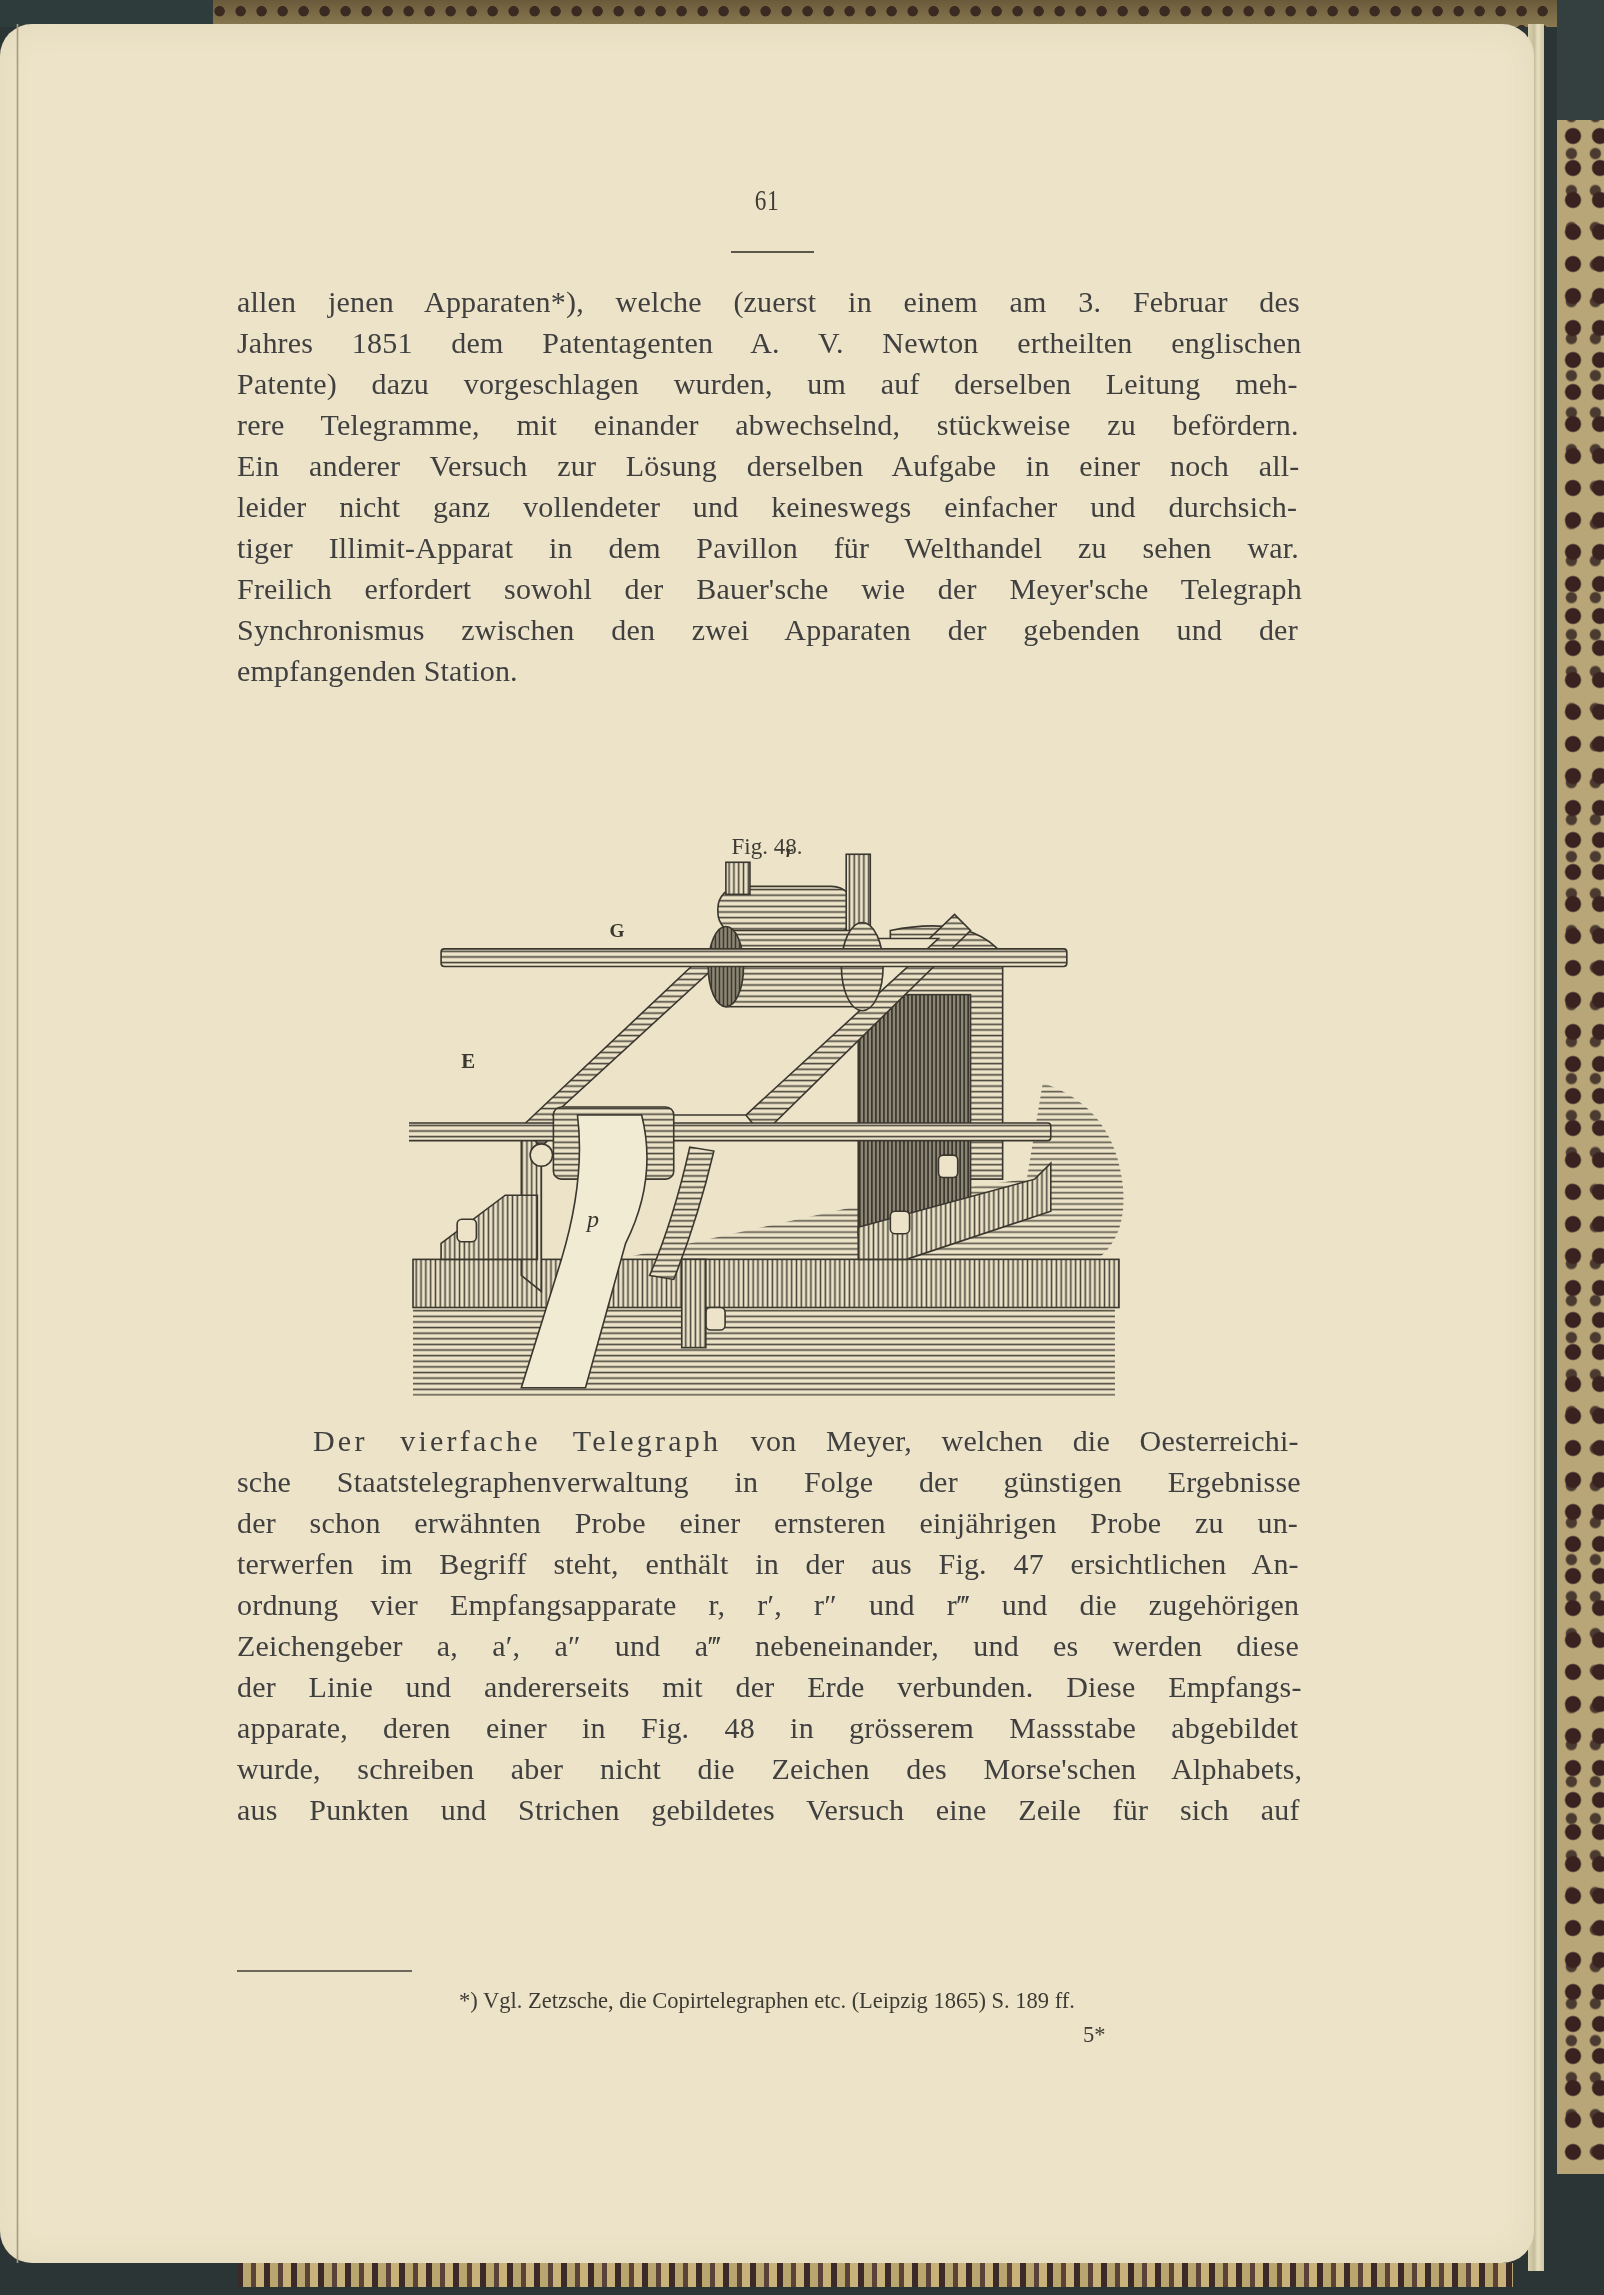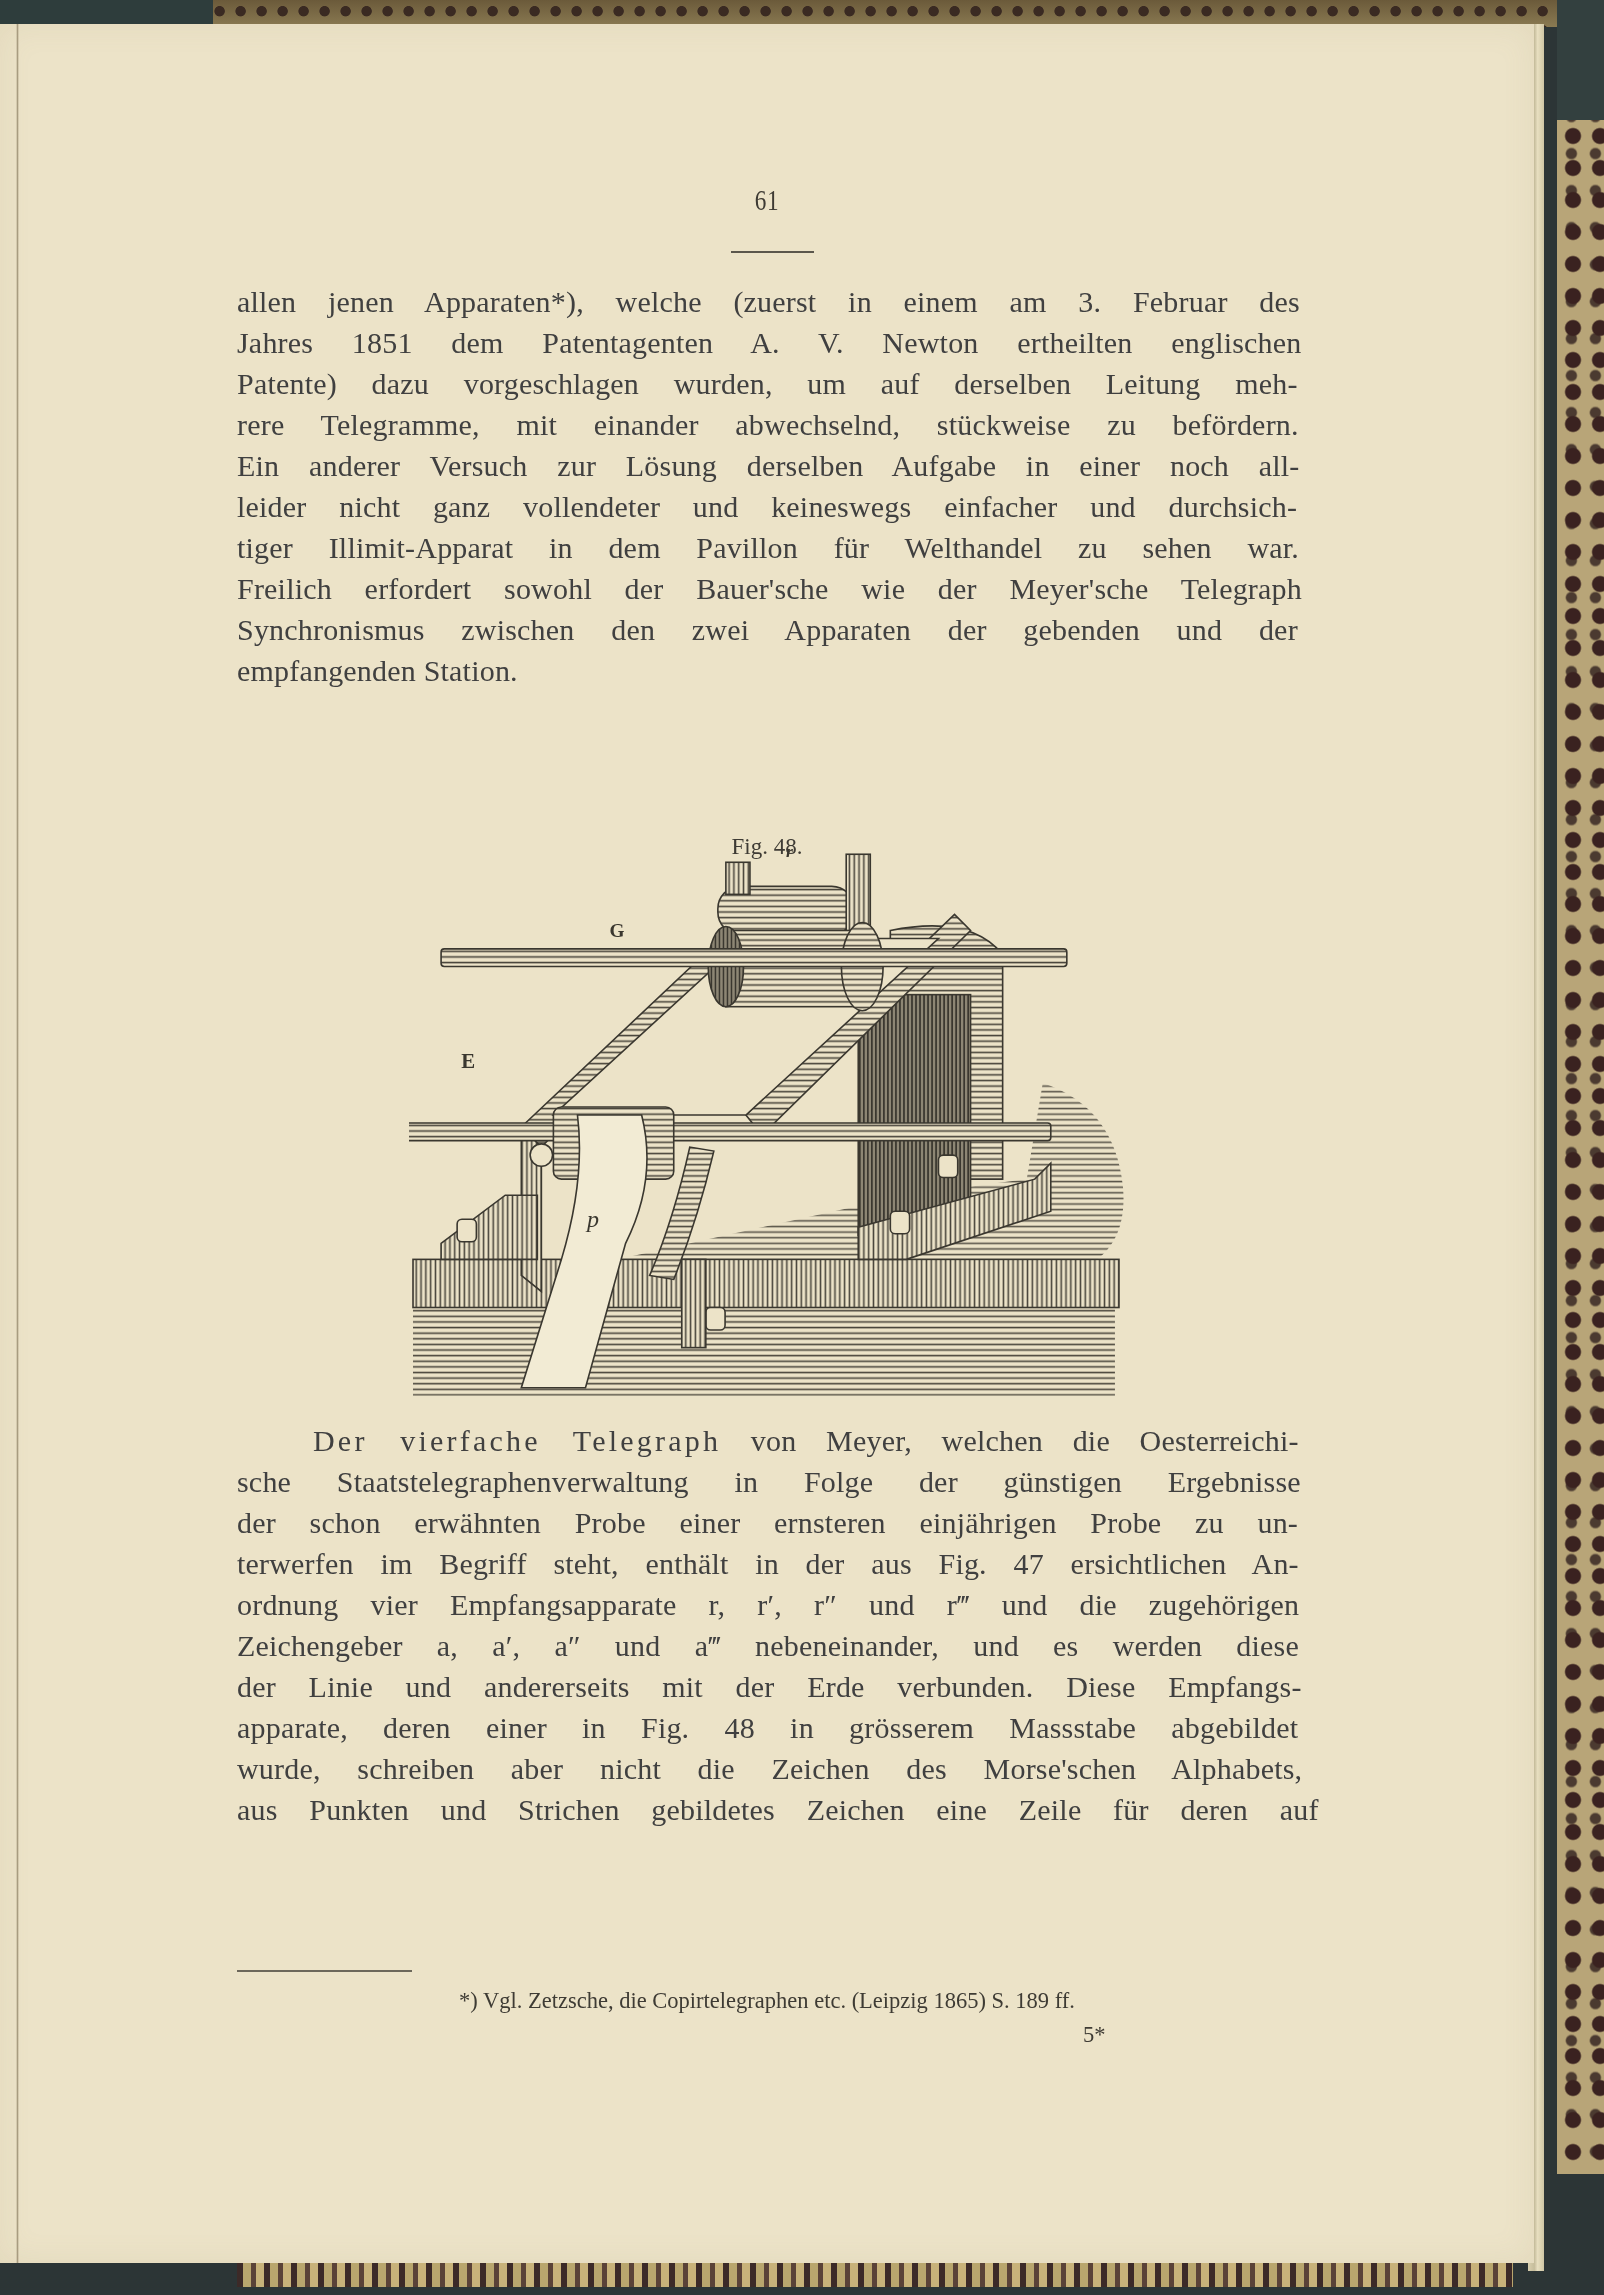--- a/index.html
+++ b/index.html
@@ -35,20 +35,21 @@
       repeating-linear-gradient(90deg, #3c2a28 0 6.4px, #b9a66e 6.4px 14.4px, #5a4238 14.4px 19px, #c8b27a 19px 27px);
   }
   .page-stack {
     position: absolute; left: 1528px; top: 24px; width: 16px; height: 2247px;
     background: linear-gradient(90deg, #d8cfae, #c6bd9c 40%, #e8dfc0 60%, #cfc6a5);
   }
   .page {
     position: absolute; left: 0; top: 24px; width: 1534px; height: 2239px;
     background: #ece3c8;
     box-shadow: inset 0 0 32px rgba(160,140,100,0.12);
+    border-radius: 32px;
   }
   .gutter-line {
     position: absolute; left: 16px; top: 0; width: 3.2px; height: 2239px;
     background: linear-gradient(90deg, transparent, #a89c80, transparent);
   }
   
   .page-number {
     position: absolute; left: 0; top: 160px; width: 1534px; text-align: center;
     font-size: 29px; color: #3e3b34; letter-spacing: 0.8px;
     transform: scaleX(0.8);
@@ -183,20 +184,20 @@
   <div class="text-block p2">
     <span class="line" style="text-indent: 76px; display: block; word-spacing: 22px;"><span class="spaced">Der vierfache Telegraph</span><span> von Meyer, welchen die Oesterreichi-</span></span>
     <span class="line" style="display: block; word-spacing: 38px;">sche Staatstelegraphenverwaltung in Folge der günstigen Ergebnisse</span>
     <span class="line" style="display: block; word-spacing: 26px;">der schon erwähnten Probe einer ernsteren einjährigen Probe zu un-</span>
     <span class="line" style="display: block; word-spacing: 19px;">terwerfen im Begriff steht, enthält in der aus Fig. 47 ersichtlichen An-</span>
     <span class="line" style="display: block; word-spacing: 24.4px;">ordnung vier Empfangsapparate r, r′, r″ und r‴ und die zugehörigen</span>
     <span class="line" style="display: block; word-spacing: 26.5px;">Zeichengeber a, a′, a″ und a‴ nebeneinander, und es werden diese</span>
     <span class="line" style="display: block; word-spacing: 25px;">der Linie und andererseits mit der Erde verbunden. Diese Empfangs-</span>
     <span class="line" style="display: block; word-spacing: 27.5px;">apparate, deren einer in Fig. 48 in grösserem Massstabe abgebildet</span>
     <span class="line" style="display: block; word-spacing: 29px;">wurde, schreiben aber nicht die Zeichen des Morse'schen Alphabets,</span>
-    <span class="line" style="display: block; word-spacing: 24px;">aus Punkten und Strichen gebildetes Zeichen eine Zeile für deren auf</span>
+    <span class="line" style="display: block; word-spacing: 24px;">aus Punkten und Strichen gebildetes Versuch eine Zeile für sich auf</span>
   </div>
 
   <div class="footnote-rule"></div>
   <div class="footnote">*) Vgl. Zetzsche, die Copirtelegraphen etc. (Leipzig 1865) S. 189 ff.</div>
   <div class="signature">5*</div>
 </div>
 
 
 </body></html>

